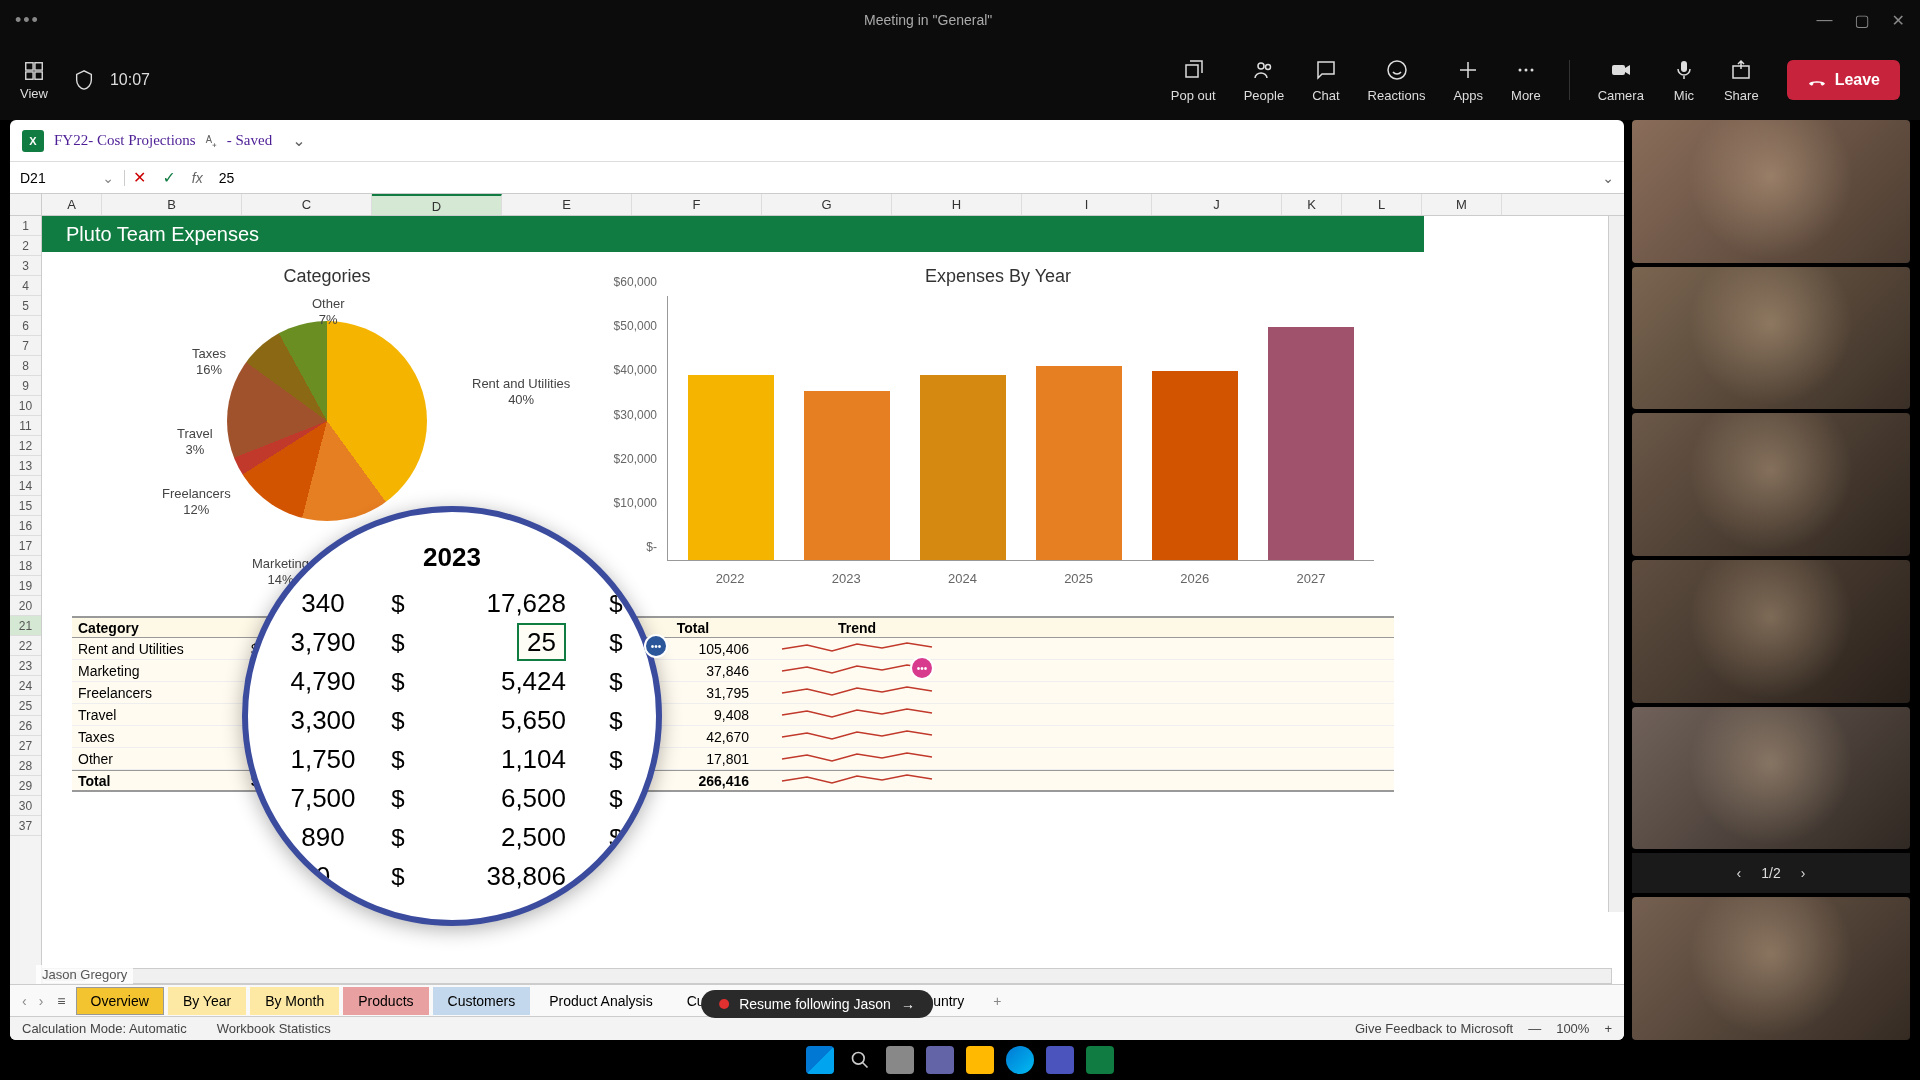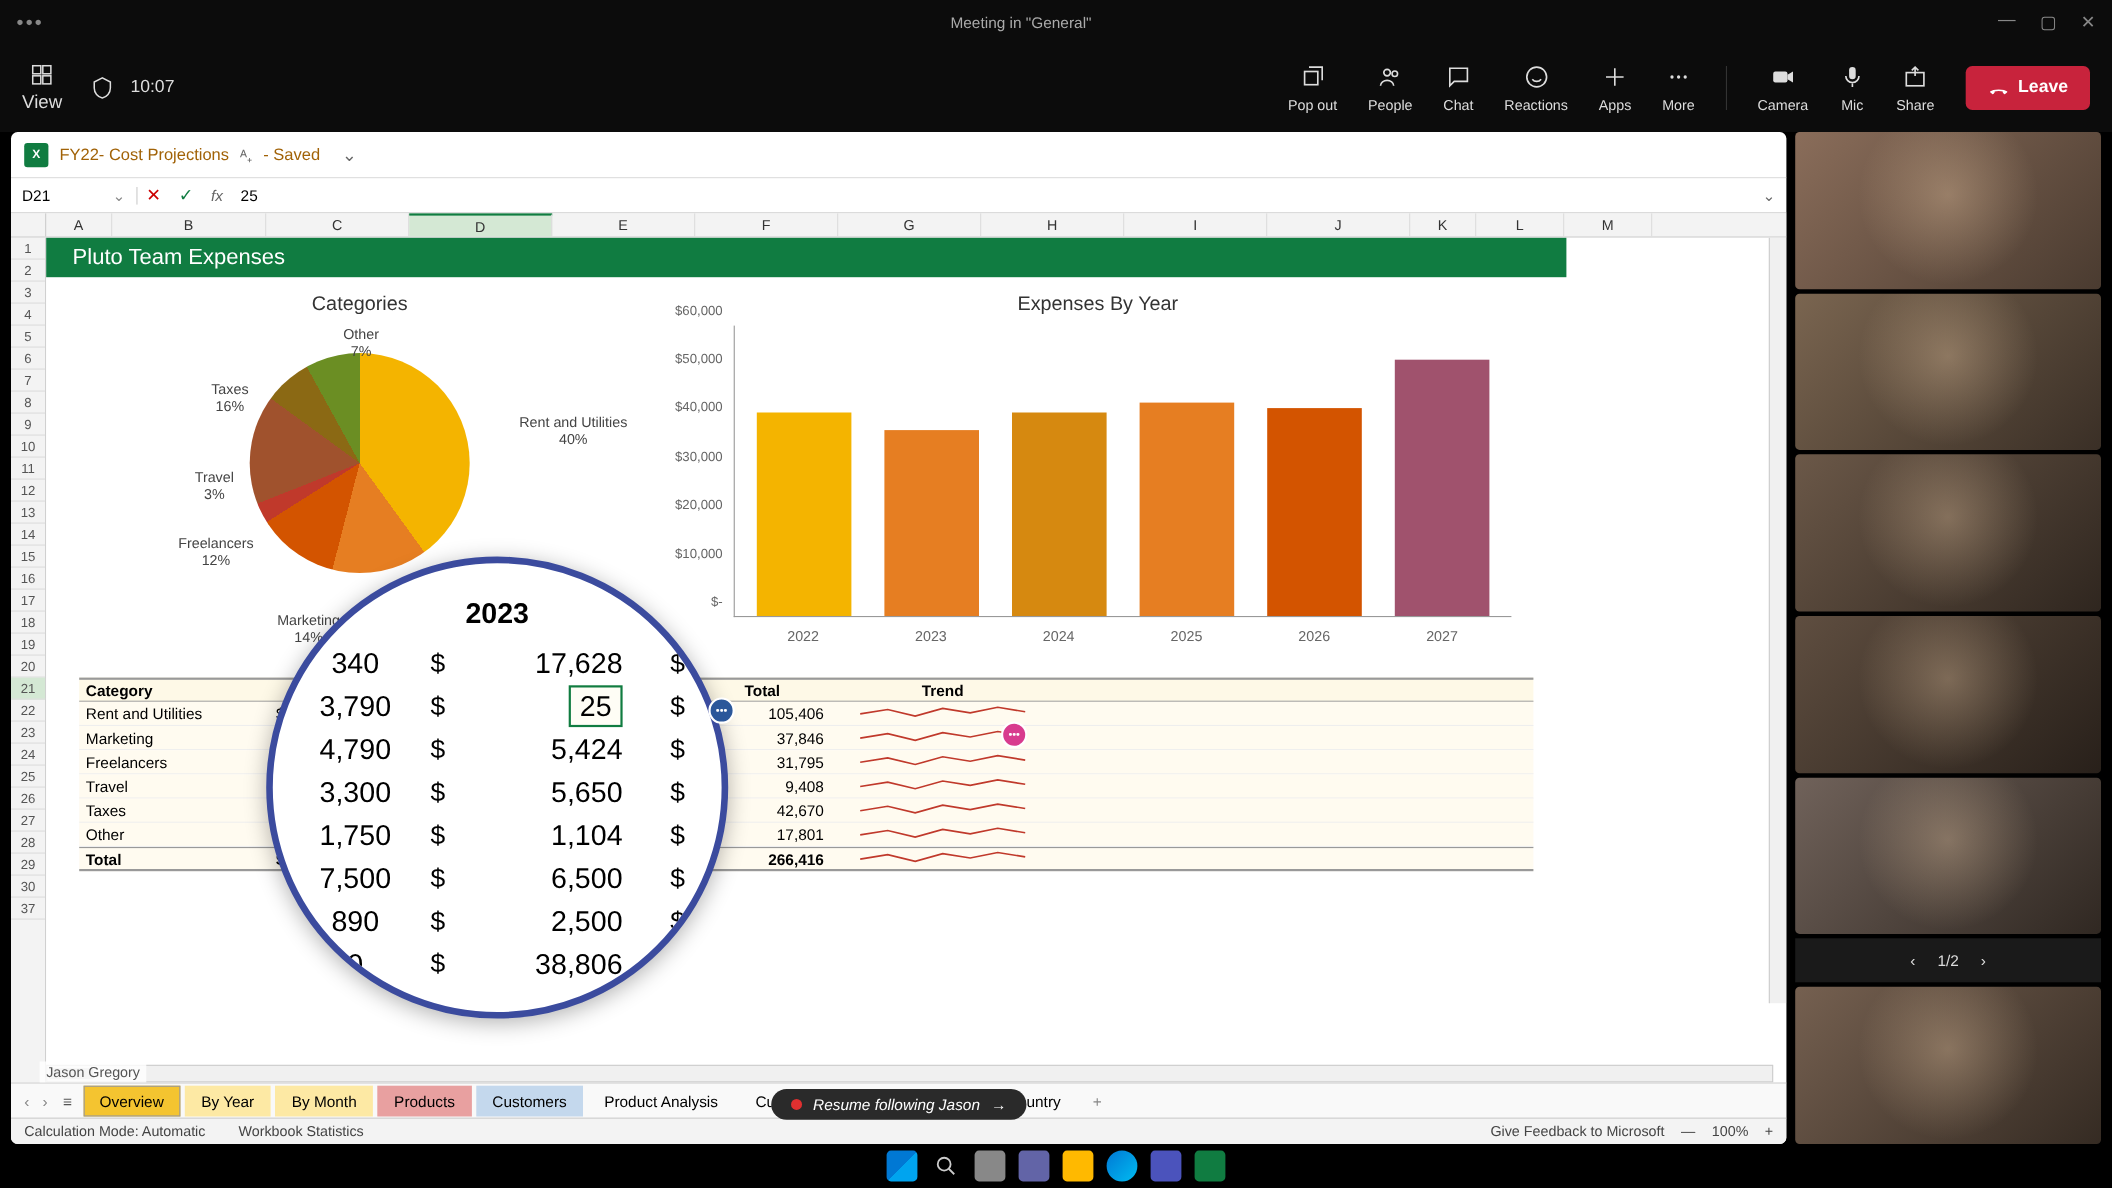--- a/index.html
+++ b/index.html
@@ -8,40 +8,40 @@
 
 .titlebar { height: 40px; background: #0c0c0c; display: flex; align-items: center; padding: 0 15px; color: #ccc; font-size: 14px; }
 .titlebar .dots { color: #888; font-size: 18px; letter-spacing: 2px; }
 .titlebar .title { flex: 1; text-align: center; color: #aaa; }
 .titlebar .wincontrols { display: flex; gap: 22px; color: #888; font-size: 16px; }
 .titlebar .wincontrols span { cursor: pointer; }
 
 
 .toptoolbar { height: 80px; background: #0c0c0c; display: flex; align-items: center; padding: 0 20px; color: #fff; }
 .tt-left { display: flex; align-items: center; gap: 25px; }
-.tt-view { display: flex; flex-direction: column; align-items: center; gap: 4px; font-size: 17px; color: #ddd; cursor: pointer; }
+.tt-view { display: flex; flex-direction: column; align-items: center; gap: 4px; font-size: 13px; color: #ddd; cursor: pointer; }
 .tt-shield { display: flex; align-items: center; gap: 15px; color: #ddd; font-size: 16px; }
 .tt-right { margin-left: auto; display: flex; align-items: center; gap: 28px; }
 .tt-btn { display: flex; flex-direction: column; align-items: center; gap: 6px; font-size: 13px; color: #ddd; cursor: pointer; }
 .tt-leave { background: #c8233c; color: #fff; padding: 10px 20px; border-radius: 6px; font-size: 16px; font-weight: 600; display: flex; align-items: center; gap: 8px; cursor: pointer; }
 
 
 .main { position: absolute; top: 120px; left: 10px; right: 10px; bottom: 40px; display: flex; gap: 8px; }
 .excel { flex: 1; background: #fff; border-radius: 6px; overflow: hidden; display: flex; flex-direction: column; position: relative; }
 
 
 .videos { width: 278px; display: flex; flex-direction: column; gap: 4px; }
 .vtile { flex: 1; background: linear-gradient(135deg, #6b5a4a, #3a3229); border-radius: 4px; position: relative; overflow: hidden; }
 .vtile::after { content: ''; position: absolute; inset: 0; background: radial-gradient(circle at 50% 40%, rgba(255,220,180,0.3) 0%, transparent 50%); }
 .vpager { height: 40px; background: #1a1a1a; display: flex; align-items: center; justify-content: center; gap: 20px; color: #ddd; font-size: 14px; }
 
 
 .ex-header { height: 42px; display: flex; align-items: center; padding: 0 12px; border-bottom: 1px solid #ddd; gap: 10px; }
 .ex-icon { width: 22px; height: 22px; background: #107c41; border-radius: 3px; display: flex; align-items: center; justify-content: center; color: #fff; font-size: 11px; font-weight: bold; }
-.ex-filename { font-size: 15px; color: #a16207; }
+.ex-filename { font-size: 15px; color: #4c1d95; font-family: Liberation Serif, serif; }
 .ex-people { font-size: 14px; color: #666; }
 
 
 .formulabar { height: 32px; display: flex; align-items: center; border-bottom: 1px solid #ccc; font-size: 14px; }
 .fb-cell { width: 115px; padding: 0 10px; border-right: 1px solid #ccc; }
 .fb-cancel { padding: 0 8px; color: #c00; font-size: 16px; cursor: pointer; }
 .fb-accept { padding: 0 8px; color: #107c41; font-size: 16px; cursor: pointer; }
 .fb-fx { padding: 0 8px; font-style: italic; color: #666; }
 .fb-formula { flex: 1; padding: 0 8px; }
 .fb-expand { padding: 0 10px; color: #666; }
@@ -111,21 +111,21 @@
 .st-tab { padding: 5px 14px; cursor: pointer; border: 1px solid transparent; text-align: center; }
 .st-tab.active { background: #f4c430; border: 1px solid #999; }
 .st-tab.yellow { background: #fde9a4; }
 .st-tab.red { background: #e8a0a0; }
 .st-tab.blue { background: #c4d8ed; }
 .st-add { padding: 0 10px; color: #888; cursor: pointer; }
 
 
 .statusbar { height: 24px; display: flex; align-items: center; padding: 0 12px; font-size: 13px; color: #444; border-top: 1px solid #ccc; background: #f3f3f3; gap: 30px; }
 .sb-right { margin-left: auto; display: flex; align-items: center; gap: 15px; }
-.followpill { position: absolute; bottom: 22px; left: 50%; transform: translateX(-50%); background: #2a2a2a; color: #fff; padding: 6px 18px; border-radius: 18px; font-size: 14px; display: flex; align-items: center; gap: 10px; cursor: pointer; font-style: italic; }
+.followpill { position: absolute; bottom: 22px; left: 50%; transform: translateX(-50%); background: #2a2a2a; color: #fff; padding: 6px 18px; border-radius: 18px; font-size: 14px; display: flex; align-items: center; gap: 10px; cursor: pointer; }
 .followpill .reddot { width: 10px; height: 10px; background: #e03030; border-radius: 50%; }
 
 
 .taskbar { position: absolute; bottom: 0; left: 0; right: 0; height: 40px; display: flex; align-items: center; justify-content: center; gap: 12px; }
 .tb-icon { width: 28px; height: 28px; border-radius: 4px; cursor: pointer; }
 
 
 .hscroll { position: absolute; bottom: 56px; left: 32px; right: 12px; height: 16px; background: #f0f0f0; border: 1px solid #ccc; }
 .hscroll-thumb { position: absolute; left: 2px; width: 40px; top: 2px; bottom: 2px; background: #ccc; }
 .vscroll { position: absolute; top: 0; right: 0; bottom: 72px; width: 16px; background: #f0f0f0; border-left: 1px solid #ccc; }

